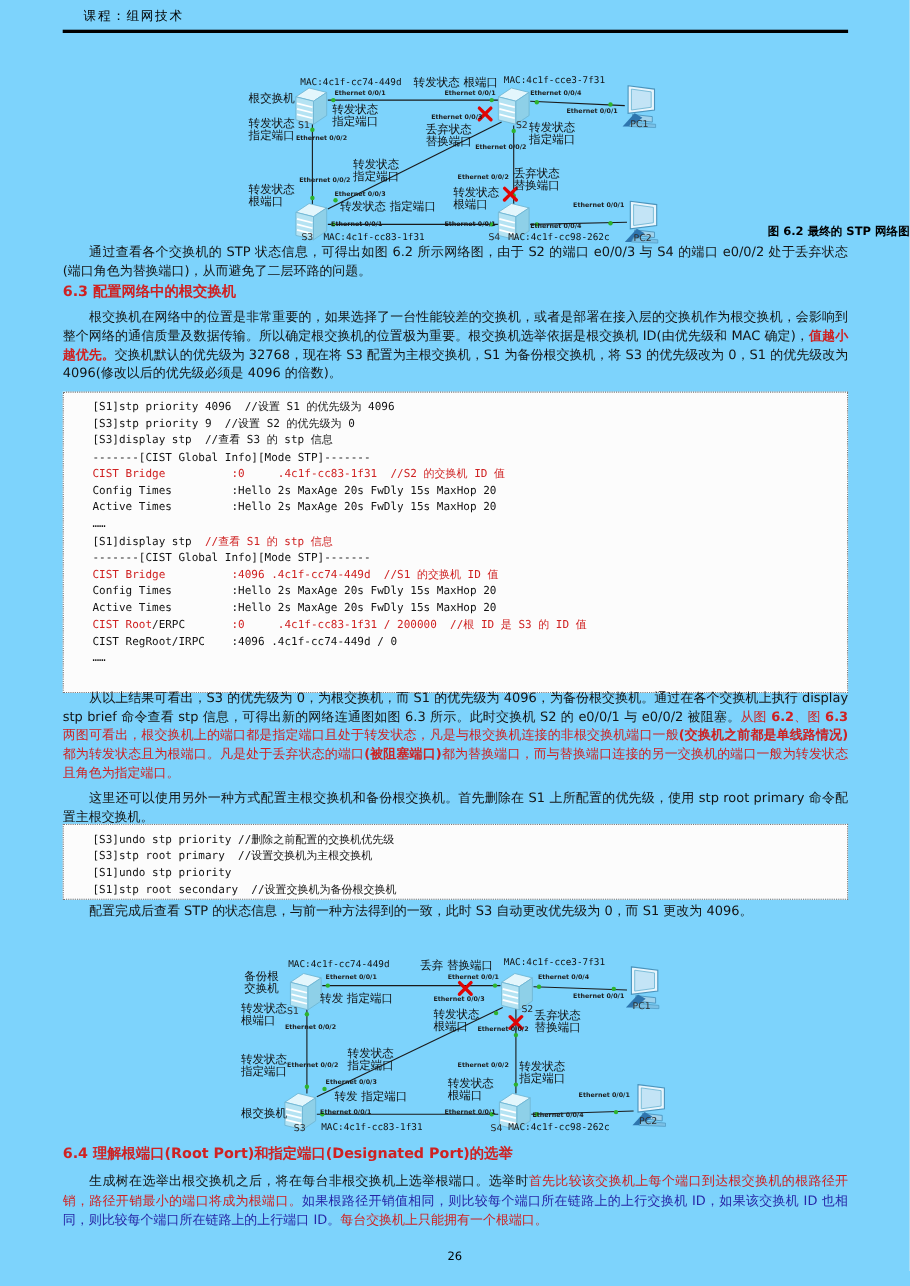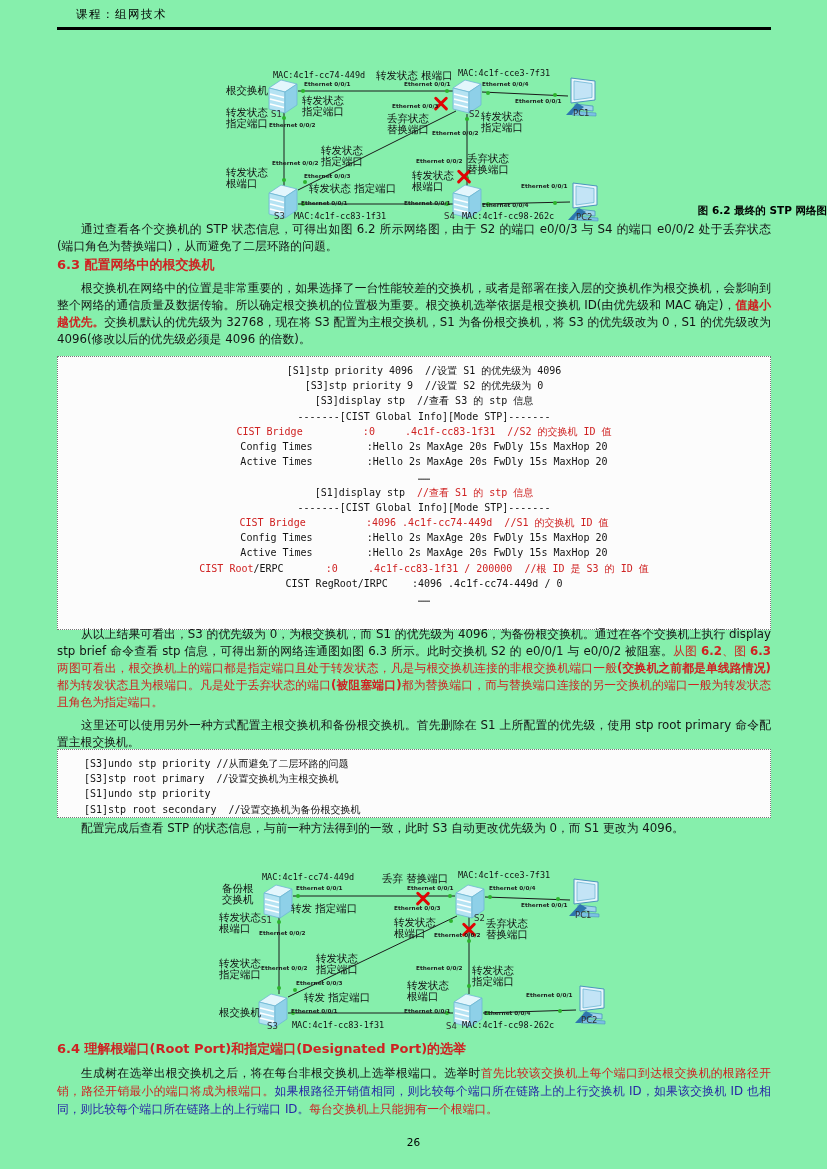--- a/index.html
+++ b/index.html
@@ -1,16 +1,16 @@
 <!DOCTYPE html>
 <html><head>
 <meta charset="utf-8">
 <style>
   html,body{margin:0;padding:0;background:#e9e9e9;}
-  .page{position:relative;width:827px;height:1169px;margin:0 auto;background:#86efac;
+  .page{position:relative;width:827px;height:1169px;margin:0 auto;background:#7dd3fc;
         font-family:"DejaVu Sans","Liberation Sans",sans-serif;color:#141414;overflow:hidden;}
   
   .hdr-text{position:absolute;left:76px;top:7px;font-size:11.5px;letter-spacing:1.5px;color:#000;font-weight:500;}
   .hdr-line{position:absolute;left:57px;top:27px;width:714px;height:2.5px;background:#000;}
   
   .para{position:absolute;left:57px;width:714px;font-size:11.8px;line-height:17px;
         text-align:justify;text-indent:24px;color:#141414;}
   .para .red{color:#cf2222;}
   .para .blue{color:#2626a6;}
   .h-sec{position:absolute;left:57px;font-size:13px;font-weight:bold;color:#cf2222;}
@@ -32,21 +32,21 @@
   .xmark{position:absolute;width:16px;height:16px;}
   .xmark:before,.xmark:after{content:"";position:absolute;left:-1px;top:6.4px;width:18px;height:3.2px;
                              background:#e00505;border-radius:1.5px;}
   .xmark:before{transform:rotate(45deg);}
   .xmark:after{transform:rotate(-45deg);}
   .sw,.pc{position:absolute;}
   .figcap{position:absolute;left:0;width:827px;text-align:right;font-size:10.5px;font-weight:bold;color:#000;}
   .pagenum{position:absolute;left:0;top:1136px;width:827px;text-align:center;font-size:10.5px;color:#000;}
   
   #p1{top:221px;} #h63{top:256px;} #p2{top:280px;}
-  #code1{top:356px;height:274px;text-align:center;}
+  #code1{top:356px;height:274px;}
   #p3{top:626px;} #p5{top:717px;}
   #code2{top:749px;height:69px;}
   #p6{top:820px;}
   #h64{top:1040px;} #p7{top:1064px;line-height:18px;}
   #fig62{left:218px;top:48px;width:392px;height:162px;}
   #cap62{top:204px;}
   #fig63{left:218px;top:850px;width:392px;height:172px;}
   #cap63{top:1021px;}
 </style>
 </head>
@@ -196,21 +196,21 @@
       <div class="cline"><span>Active Times         :Hello 2s MaxAge 20s FwDly 15s MaxHop 20</span></div>
       <div class="cline"><span class="red">CIST Root</span><span>/ERPC       </span><span class="red">:0     .4c1f-cc83-1f31 / 200000  //根 ID 是 S3 的 ID 值</span></div>
       <div class="cline"><span>CIST RegRoot/IRPC    :4096 .4c1f-cc74-449d / 0</span></div>
       <div class="cline"><span>……</span></div>
     </div>
 
   <div class="para" id="p3"><span>从以上结果可看出，S3 的优先级为 0，为根交换机，而 S1 的优先级为 4096，为备份根交换机。通过在各个交换机上执行 display stp brief 命令查看 stp 信息，可得出新的网络连通图如图 6.3 所示。此时交换机 S2 的 e0/0/1 与 e0/0/2 被阻塞。</span><span class="red">从图 </span><span class="red" style="font-weight: bold;">6.2</span><span class="red">、图 </span><span class="red" style="font-weight: bold;">6.3</span><span class="red"> 两图可看出，根交换机上的端口都是指定端口且处于转发状态，凡是与根交换机连接的非根交换机端口一般</span><span class="red" style="font-weight: bold;">(交换机之前都是单线路情况)</span><span class="red">都为转发状态且为根端口。凡是处于丢弃状态的端口</span><span class="red" style="font-weight: bold;">(被阻塞端口)</span><span class="red">都为替换端口，而与替换端口连接的另一交换机的端口一般为转发状态且角色为指定端口。</span></div>
   <div class="para" id="p5"><span>这里还可以使用另外一种方式配置主根交换机和备份根交换机。首先删除在 S1 上所配置的优先级，使用 stp root primary 命令配置主根交换机。</span></div>
 
   <div class="codeblock" id="code2">
-      <div class="cline"><span>[S3]undo stp priority //从而避免了二层环路的问题</span></div>
+      <div class="cline"><span>[S3]undo stp priority //删除之前配置的交换机优先级</span></div>
       <div class="cline"><span>[S3]stp root primary  //设置交换机为主根交换机</span></div>
       <div class="cline"><span>[S1]undo stp priority</span></div>
       <div class="cline"><span>[S1]stp root secondary  //设置交换机为备份根交换机</span></div>
     </div>
 
   <div class="para" id="p6"><span>配置完成后查看 STP 的状态信息，与前一种方法得到的一致，此时 S3 自动更改优先级为 0，而 S1 更改为 4096。</span></div>
 
   <div class="figure" id="fig63">
       <svg width="392" height="172" class="links">
         <line x1="75" y1="30" x2="237" y2="30" stroke="#1a1a1a" stroke-width="1"></line>

